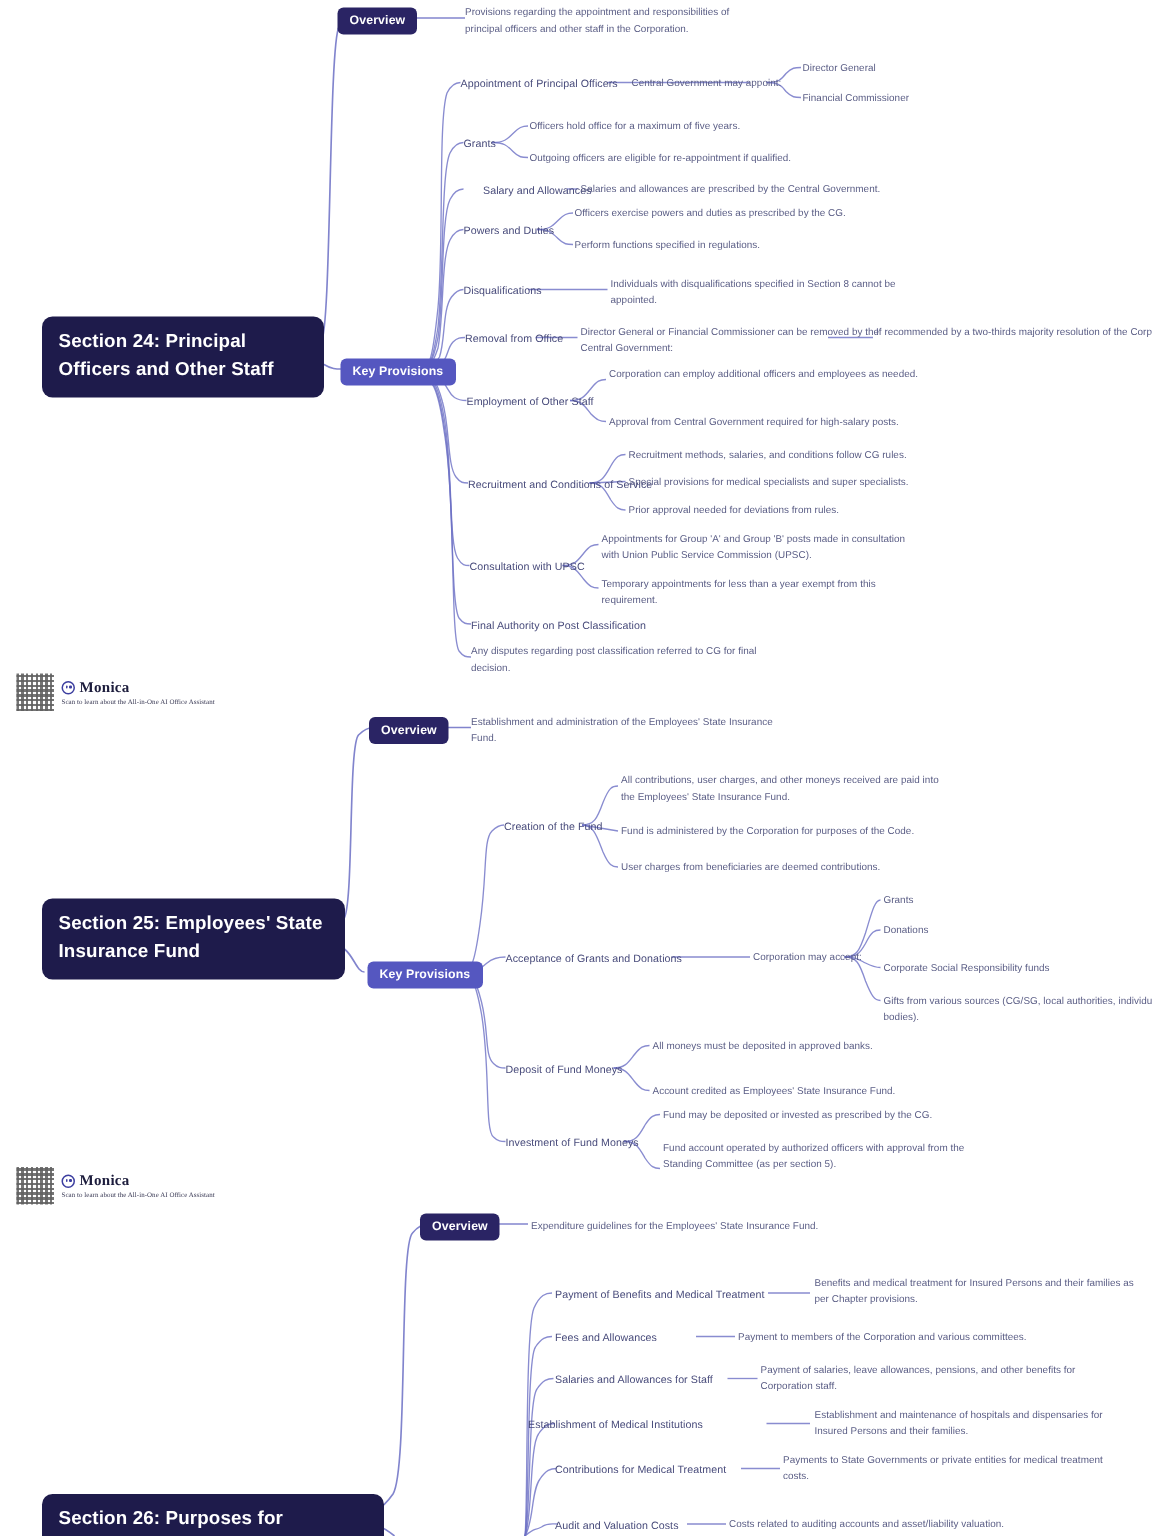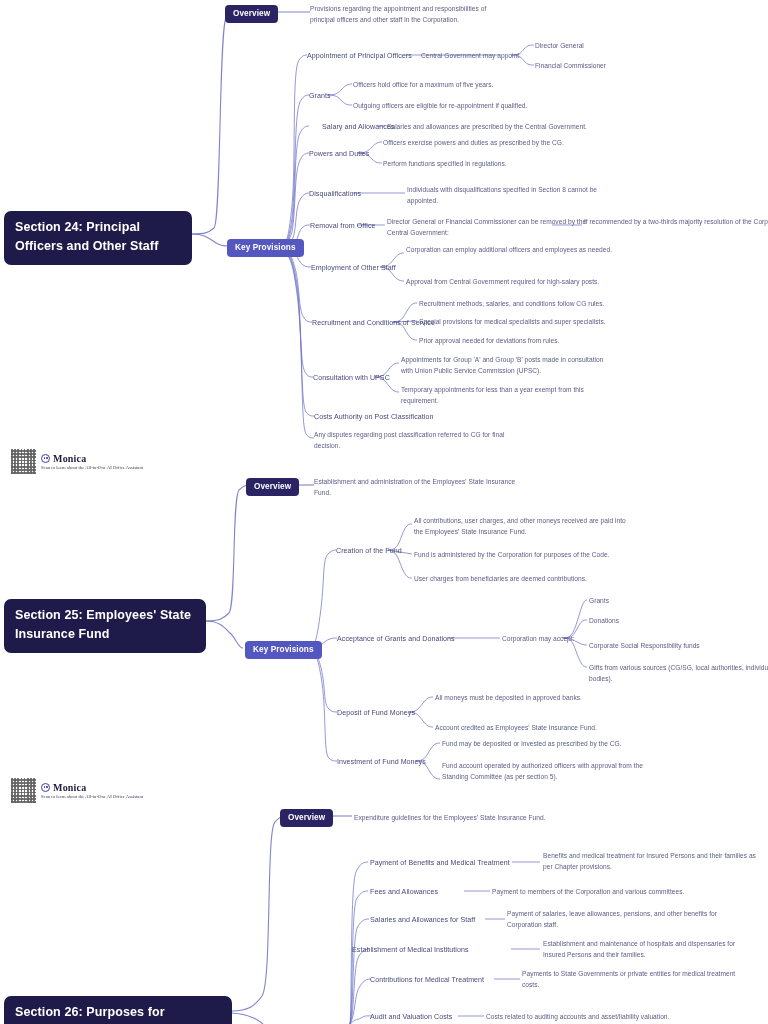--- a/index.html
+++ b/index.html
@@ -43,20 +43,21 @@
   }
   .root {
     background: #1e1b4b;
     color: #ffffff;
     font-size: 12.5px;
     font-weight: bold;
     border-radius: 7px;
     padding: 7px 10px 8px 11px;
     letter-spacing: .1px;
     line-height: 1.55;
+    margin-left: 24px;
   }
   .badge {
     color: #ffffff;
     font-size: 8.2px;
     font-weight: bold;
     border-radius: 4px;
     padding: 3px 8px 3px 8px;
     letter-spacing: .1px;
     white-space: nowrap;
   }
@@ -220,21 +221,21 @@
 
     <div class="node branch nw" style="left:312px; top:318px;">Recruitment and Conditions of Service</div>
     <div class="node leaf" style="left:419px; top:299px; white-space:nowrap;">Recruitment methods, salaries, and conditions follow CG rules.</div>
     <div class="node leaf" style="left:419px; top:317px; white-space:nowrap;">Special provisions for medical specialists and super specialists.</div>
     <div class="node leaf" style="left:419px; top:336px; white-space:nowrap;">Prior approval needed for deviations from rules.</div>
 
     <div class="node branch nw" style="left:313px; top:373px;">Consultation with UPSC</div>
     <div class="node leaf w4" style="left:401px; top:355px;">Appointments for Group 'A' and Group 'B' posts made in consultation with Union Public Service Commission (UPSC).</div>
     <div class="node leaf w4" style="left:401px; top:385px;">Temporary appointments for less than a year exempt from this requirement.</div>
 
-    <div class="node branch nw" style="left:314px; top:412px;">Costs Authority on Post Classification</div>
+    <div class="node branch nw" style="left:314px; top:412px;">Final Authority on Post Classification</div>
     <div class="node leaf w4" style="left:314px; top:430px;">Any disputes regarding post classification referred to CG for final decision.</div>
   </div>
 
   <div class="monica" style="top:449px;">
     <div class="qr"></div>
     <div class="m-txt">
       <div class="m-top">
         <div class="m-mark"></div>
         <div class="m-name">Monica</div>
       </div>

